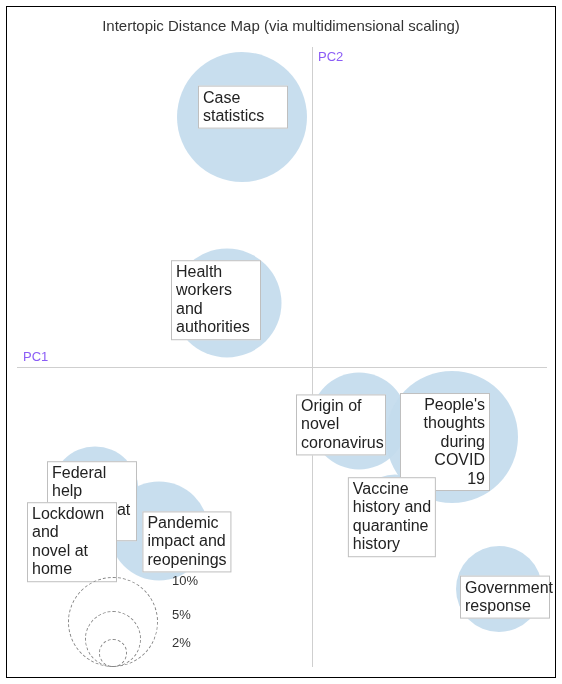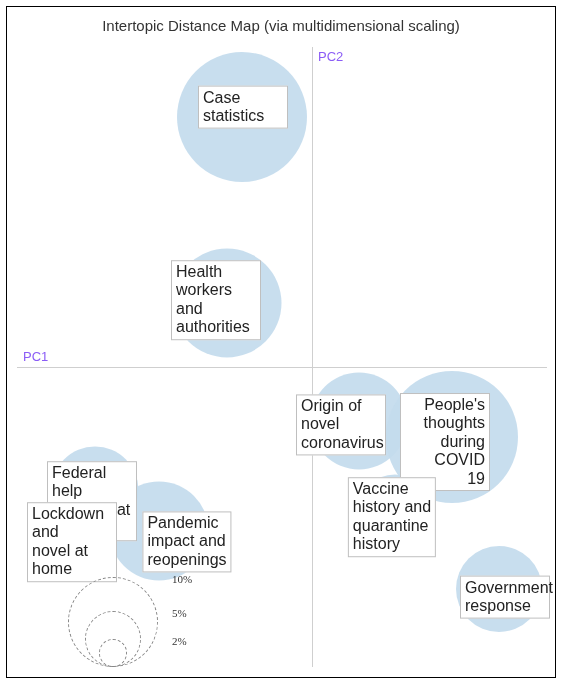--- a/index.html
+++ b/index.html
@@ -61,23 +61,22 @@
     color: #333;
   }
   .legend-circle {
     position: absolute;
     border: 1px dashed #888;
     border-radius: 50%;
     transform: translateX(-50%);
   }
   .legend-text {
     position: absolute;
-    font-size: 11px;
+    font-size: 13px;
     color: #333;
-    font-family: Liberation Serif, serif;
   }
 </style>
 </head>
 <body>
 
 <div class="frame">
   <div class="title">Intertopic Distance Map (via multidimensional scaling)</div>
 
   <div class="axis axis-h" id="axis-x" style="top: 360px; left: 10px; width: 530px;"></div>
   <div class="axis axis-v" id="axis-y" style="left: 305px; top: 40px; height: 620px;"></div>

